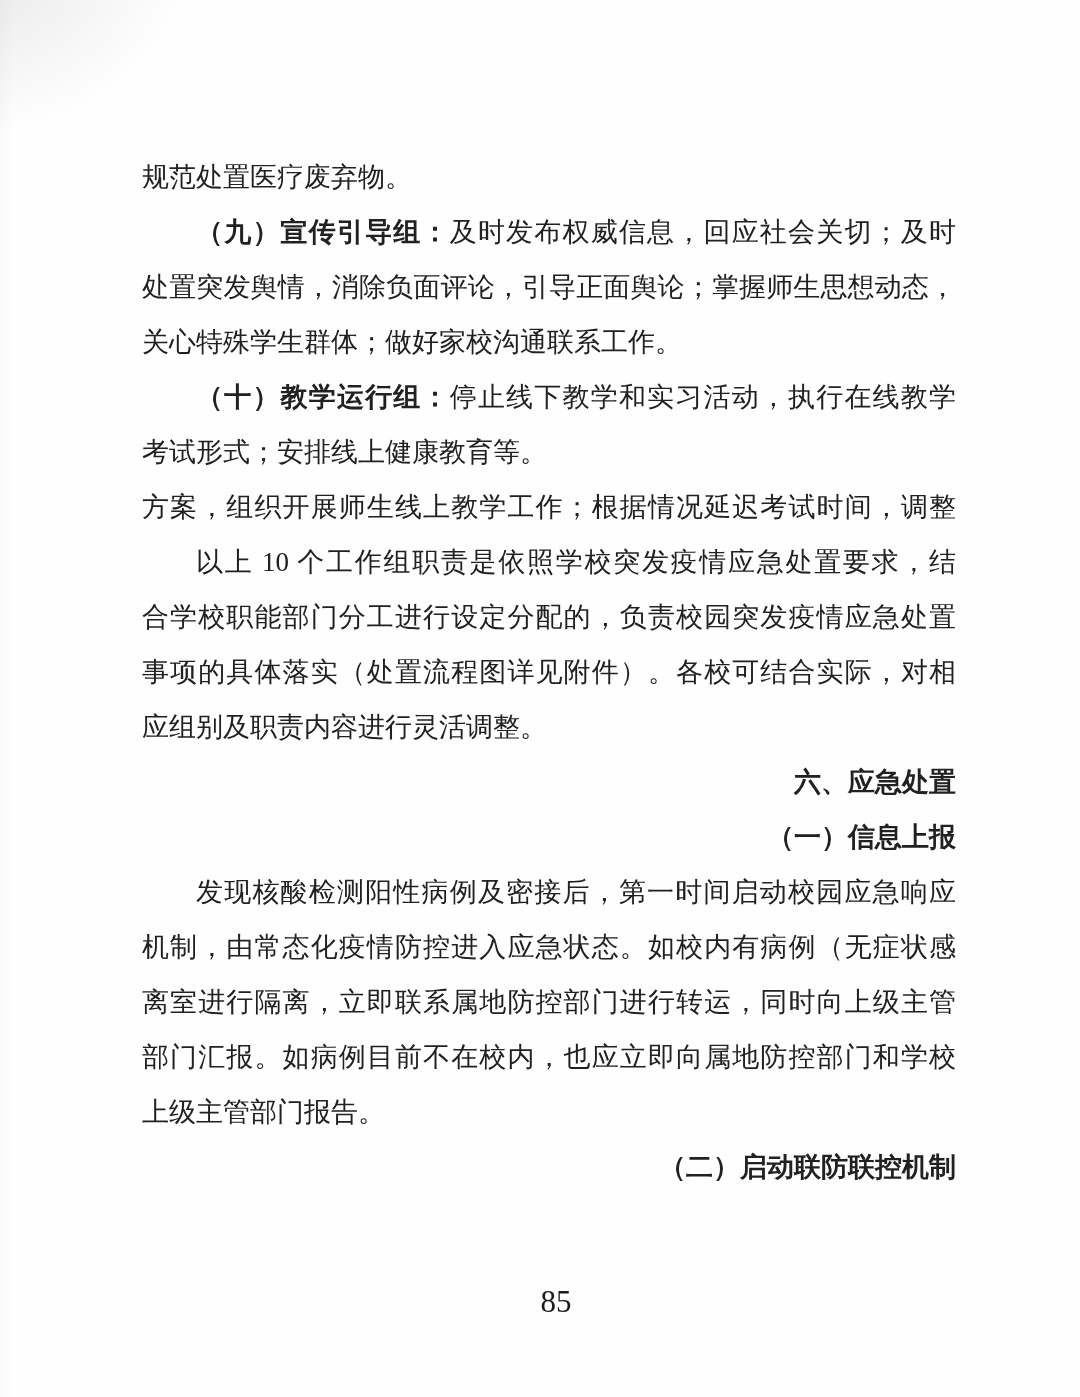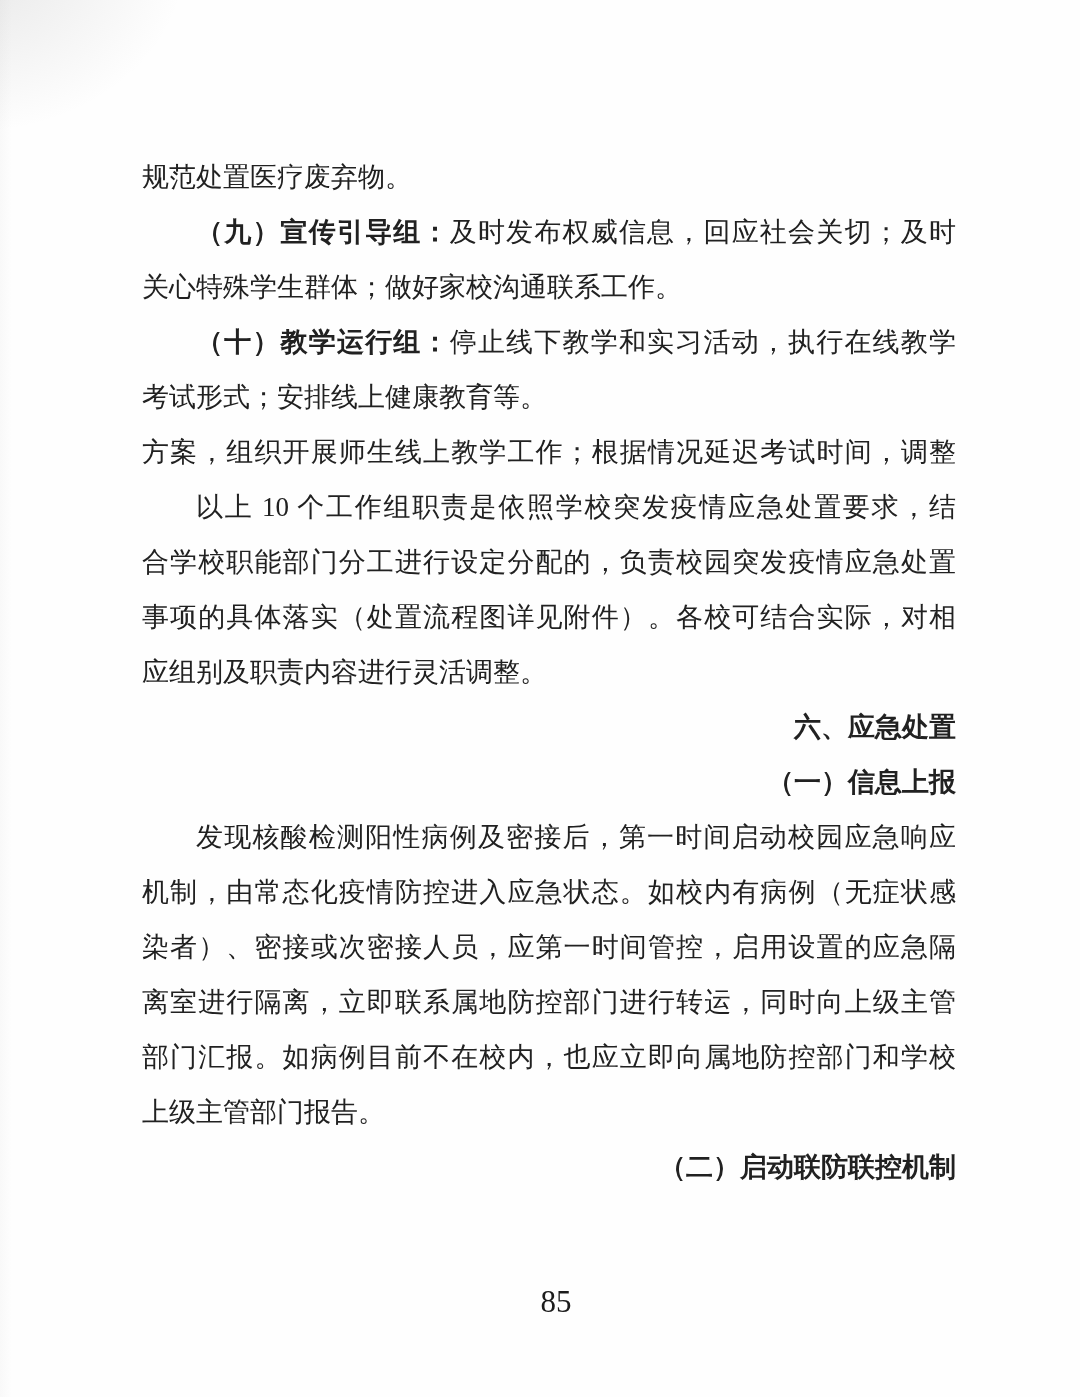--- a/index.html
+++ b/index.html
@@ -63,32 +63,32 @@
   }
 </style>
 </head>
 <body>
 
 <div class="page">
   <div class="scan-shade"></div>
   <div class="content">
       <div class="line"><span class="seg">规范处置医疗废弃物。</span></div>
       <div class="line full indent"><span class="seg bold">（九）宣传引导组：</span><span class="seg">及时发布权威信息，回应社会关切；及时</span></div>
+      <div class="line full"><span class="seg">处置突发舆情，消除负面评论，引导正面舆论；掌握师生思想动态，</span></div>
       <div class="line"><span class="seg">关心特殊学生群体；做好家校沟通联系工作。</span></div>
       <div class="line full indent"><span class="seg bold">（十）教学运行组：</span><span class="seg">停止线下教学和实习活动，执行在线教学</span></div>
       <div class="line"><span class="seg">考试形式；安排线上健康教育等。</span></div>
       <div class="line full"><span class="seg">方案，组织开展师生线上教学工作；根据情况延迟考试时间，调整</span></div>
       <div class="line full indent"><span class="seg">以上 10 个工作组职责是依照学校突发疫情应急处置要求，结</span></div>
       <div class="line full"><span class="seg">合学校职能部门分工进行设定分配的，负责校园突发疫情应急处置</span></div>
       <div class="line full"><span class="seg">事项的具体落实（处置流程图详见附件）。各校可结合实际，对相</span></div>
       <div class="line"><span class="seg">应组别及职责内容进行灵活调整。</span></div>
       <div class="line indent"><span class="seg bold">六、应急处置</span></div>
       <div class="line indent"><span class="seg bold">（一）信息上报</span></div>
       <div class="line full indent"><span class="seg">发现核酸检测阳性病例及密接后，第一时间启动校园应急响应</span></div>
       <div class="line full"><span class="seg">机制，由常态化疫情防控进入应急状态。如校内有病例（无症状感</span></div>
-      <div class="line full"><span class="seg">染者）、密接或次密接人员，应第一时间管控，启用设置的应急隔</span></div>
       <div class="line full"><span class="seg">离室进行隔离，立即联系属地防控部门进行转运，同时向上级主管</span></div>
       <div class="line full"><span class="seg">部门汇报。如病例目前不在校内，也应立即向属地防控部门和学校</span></div>
       <div class="line"><span class="seg">上级主管部门报告。</span></div>
       <div class="line indent"><span class="seg bold">（二）启动联防联控机制</span></div>
     </div>
   <div class="page-number">85</div>
 </div>
 
 </body></html>

